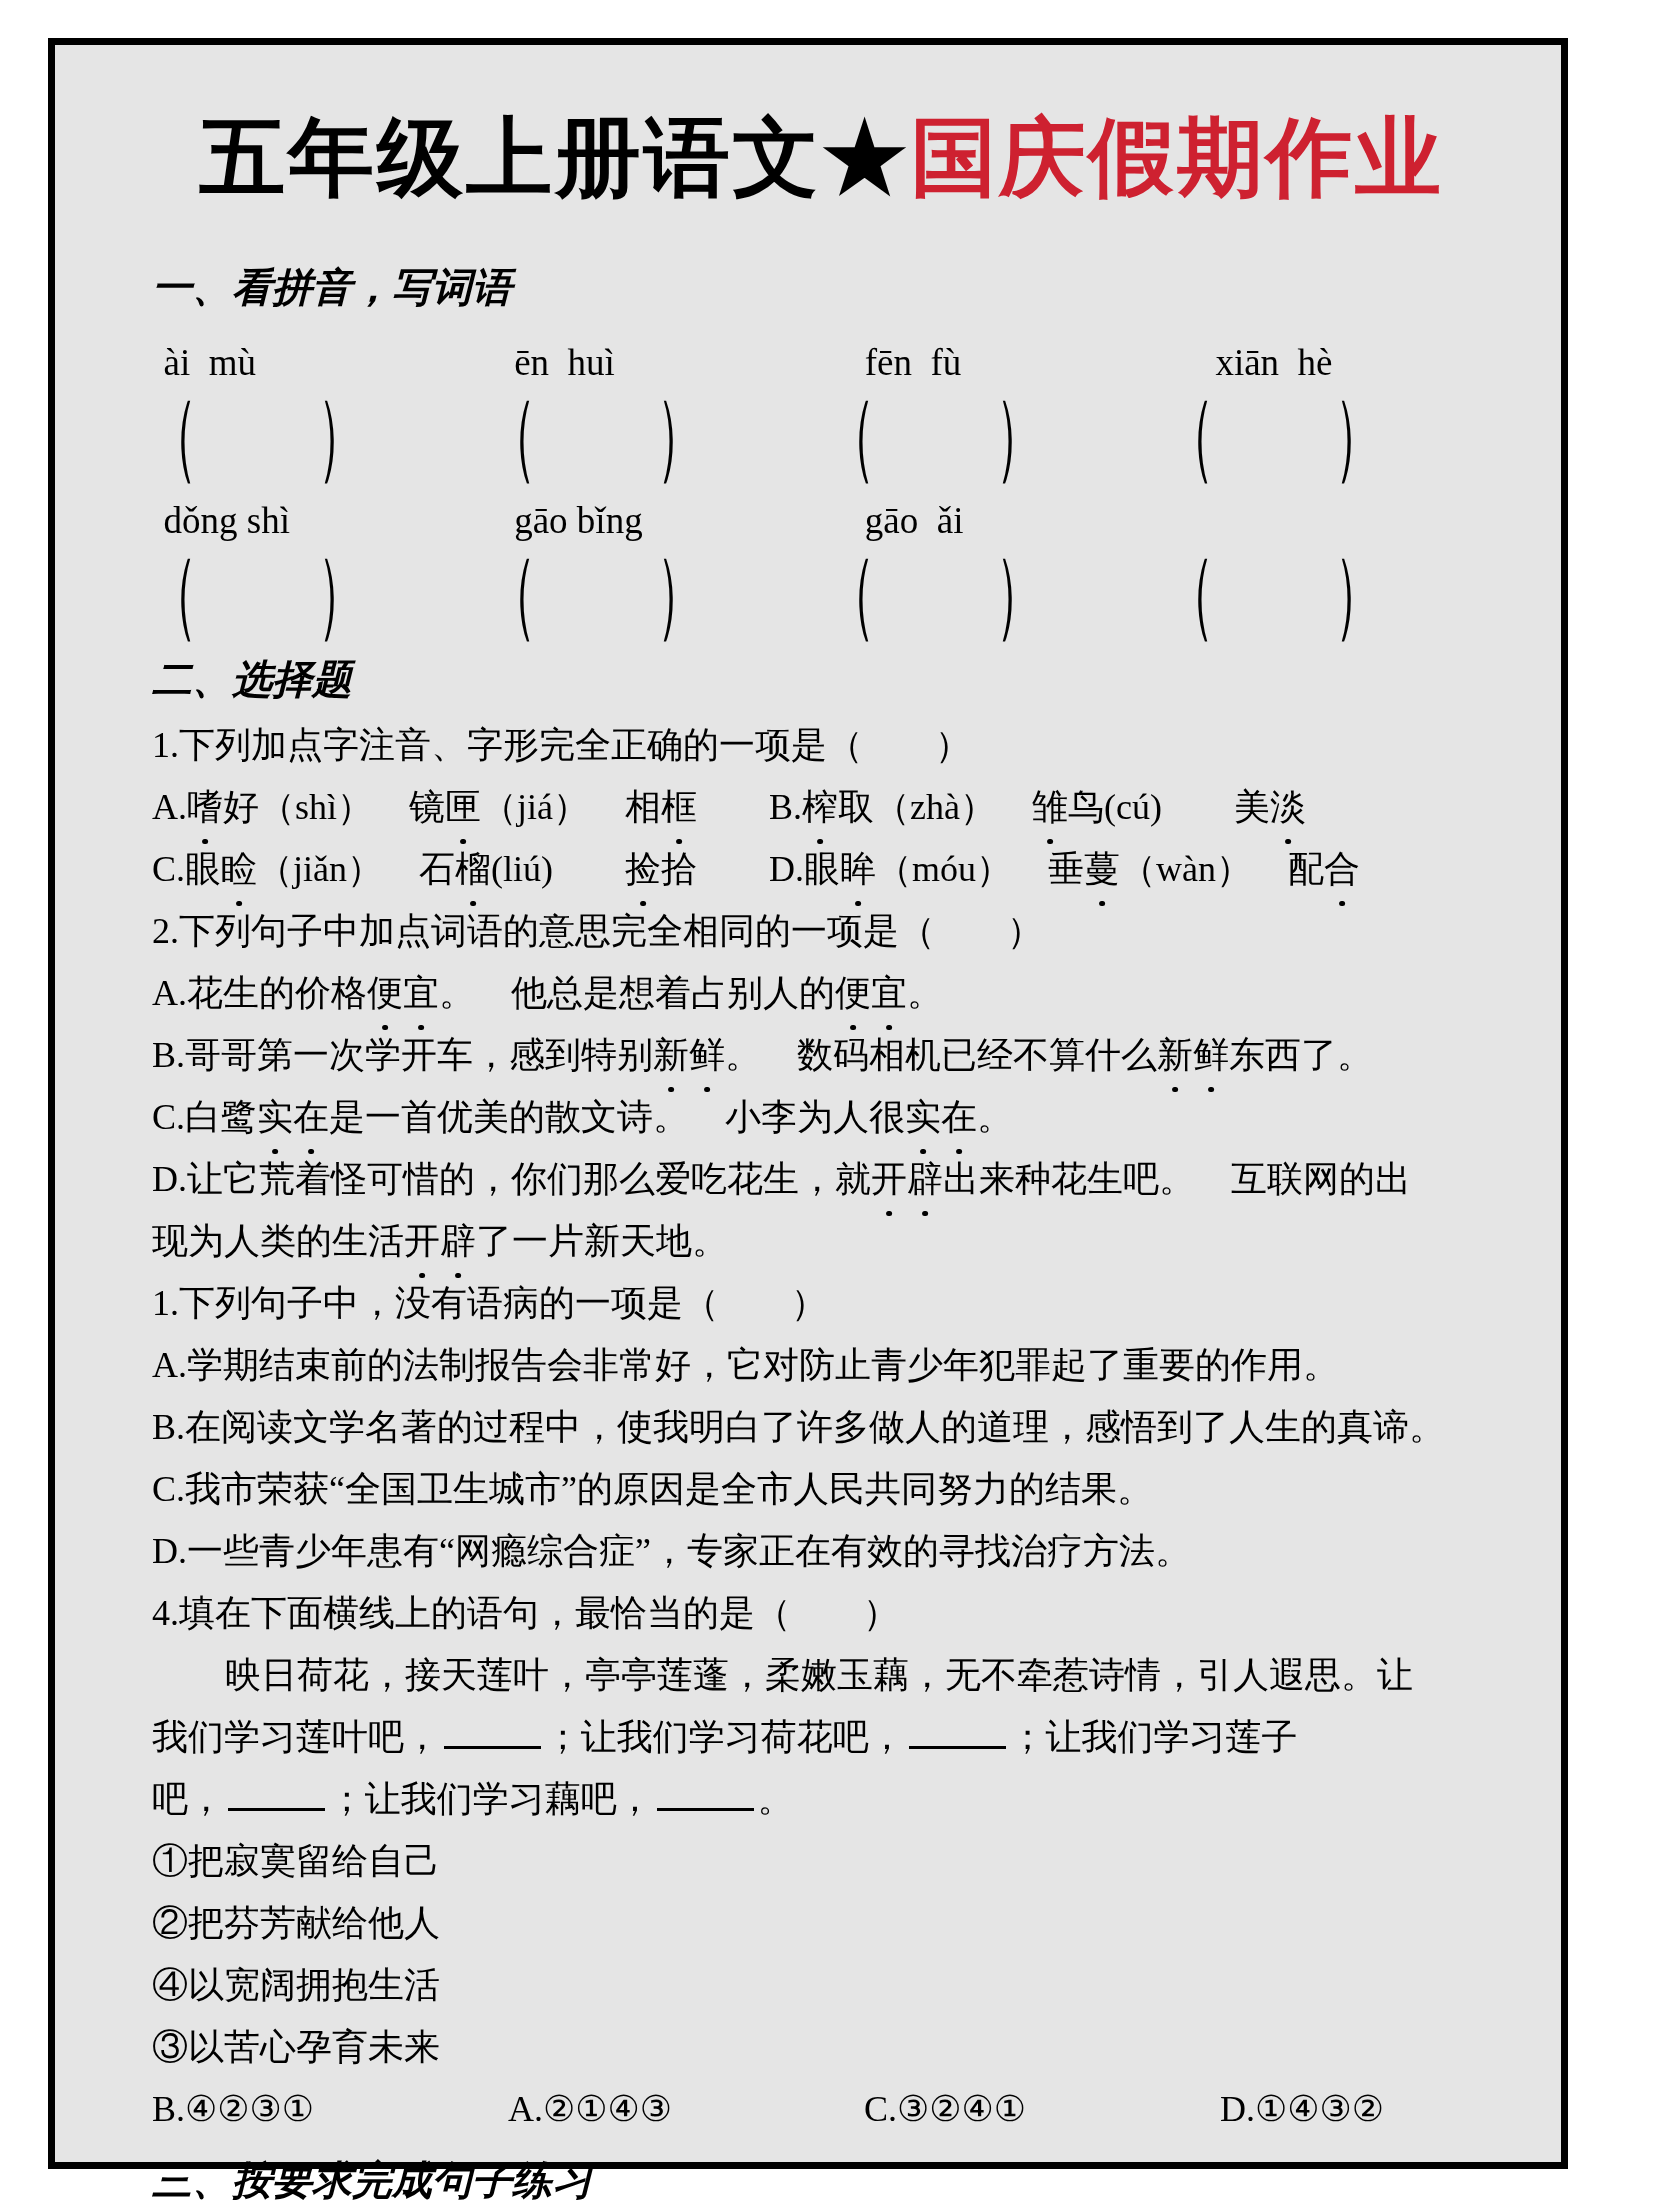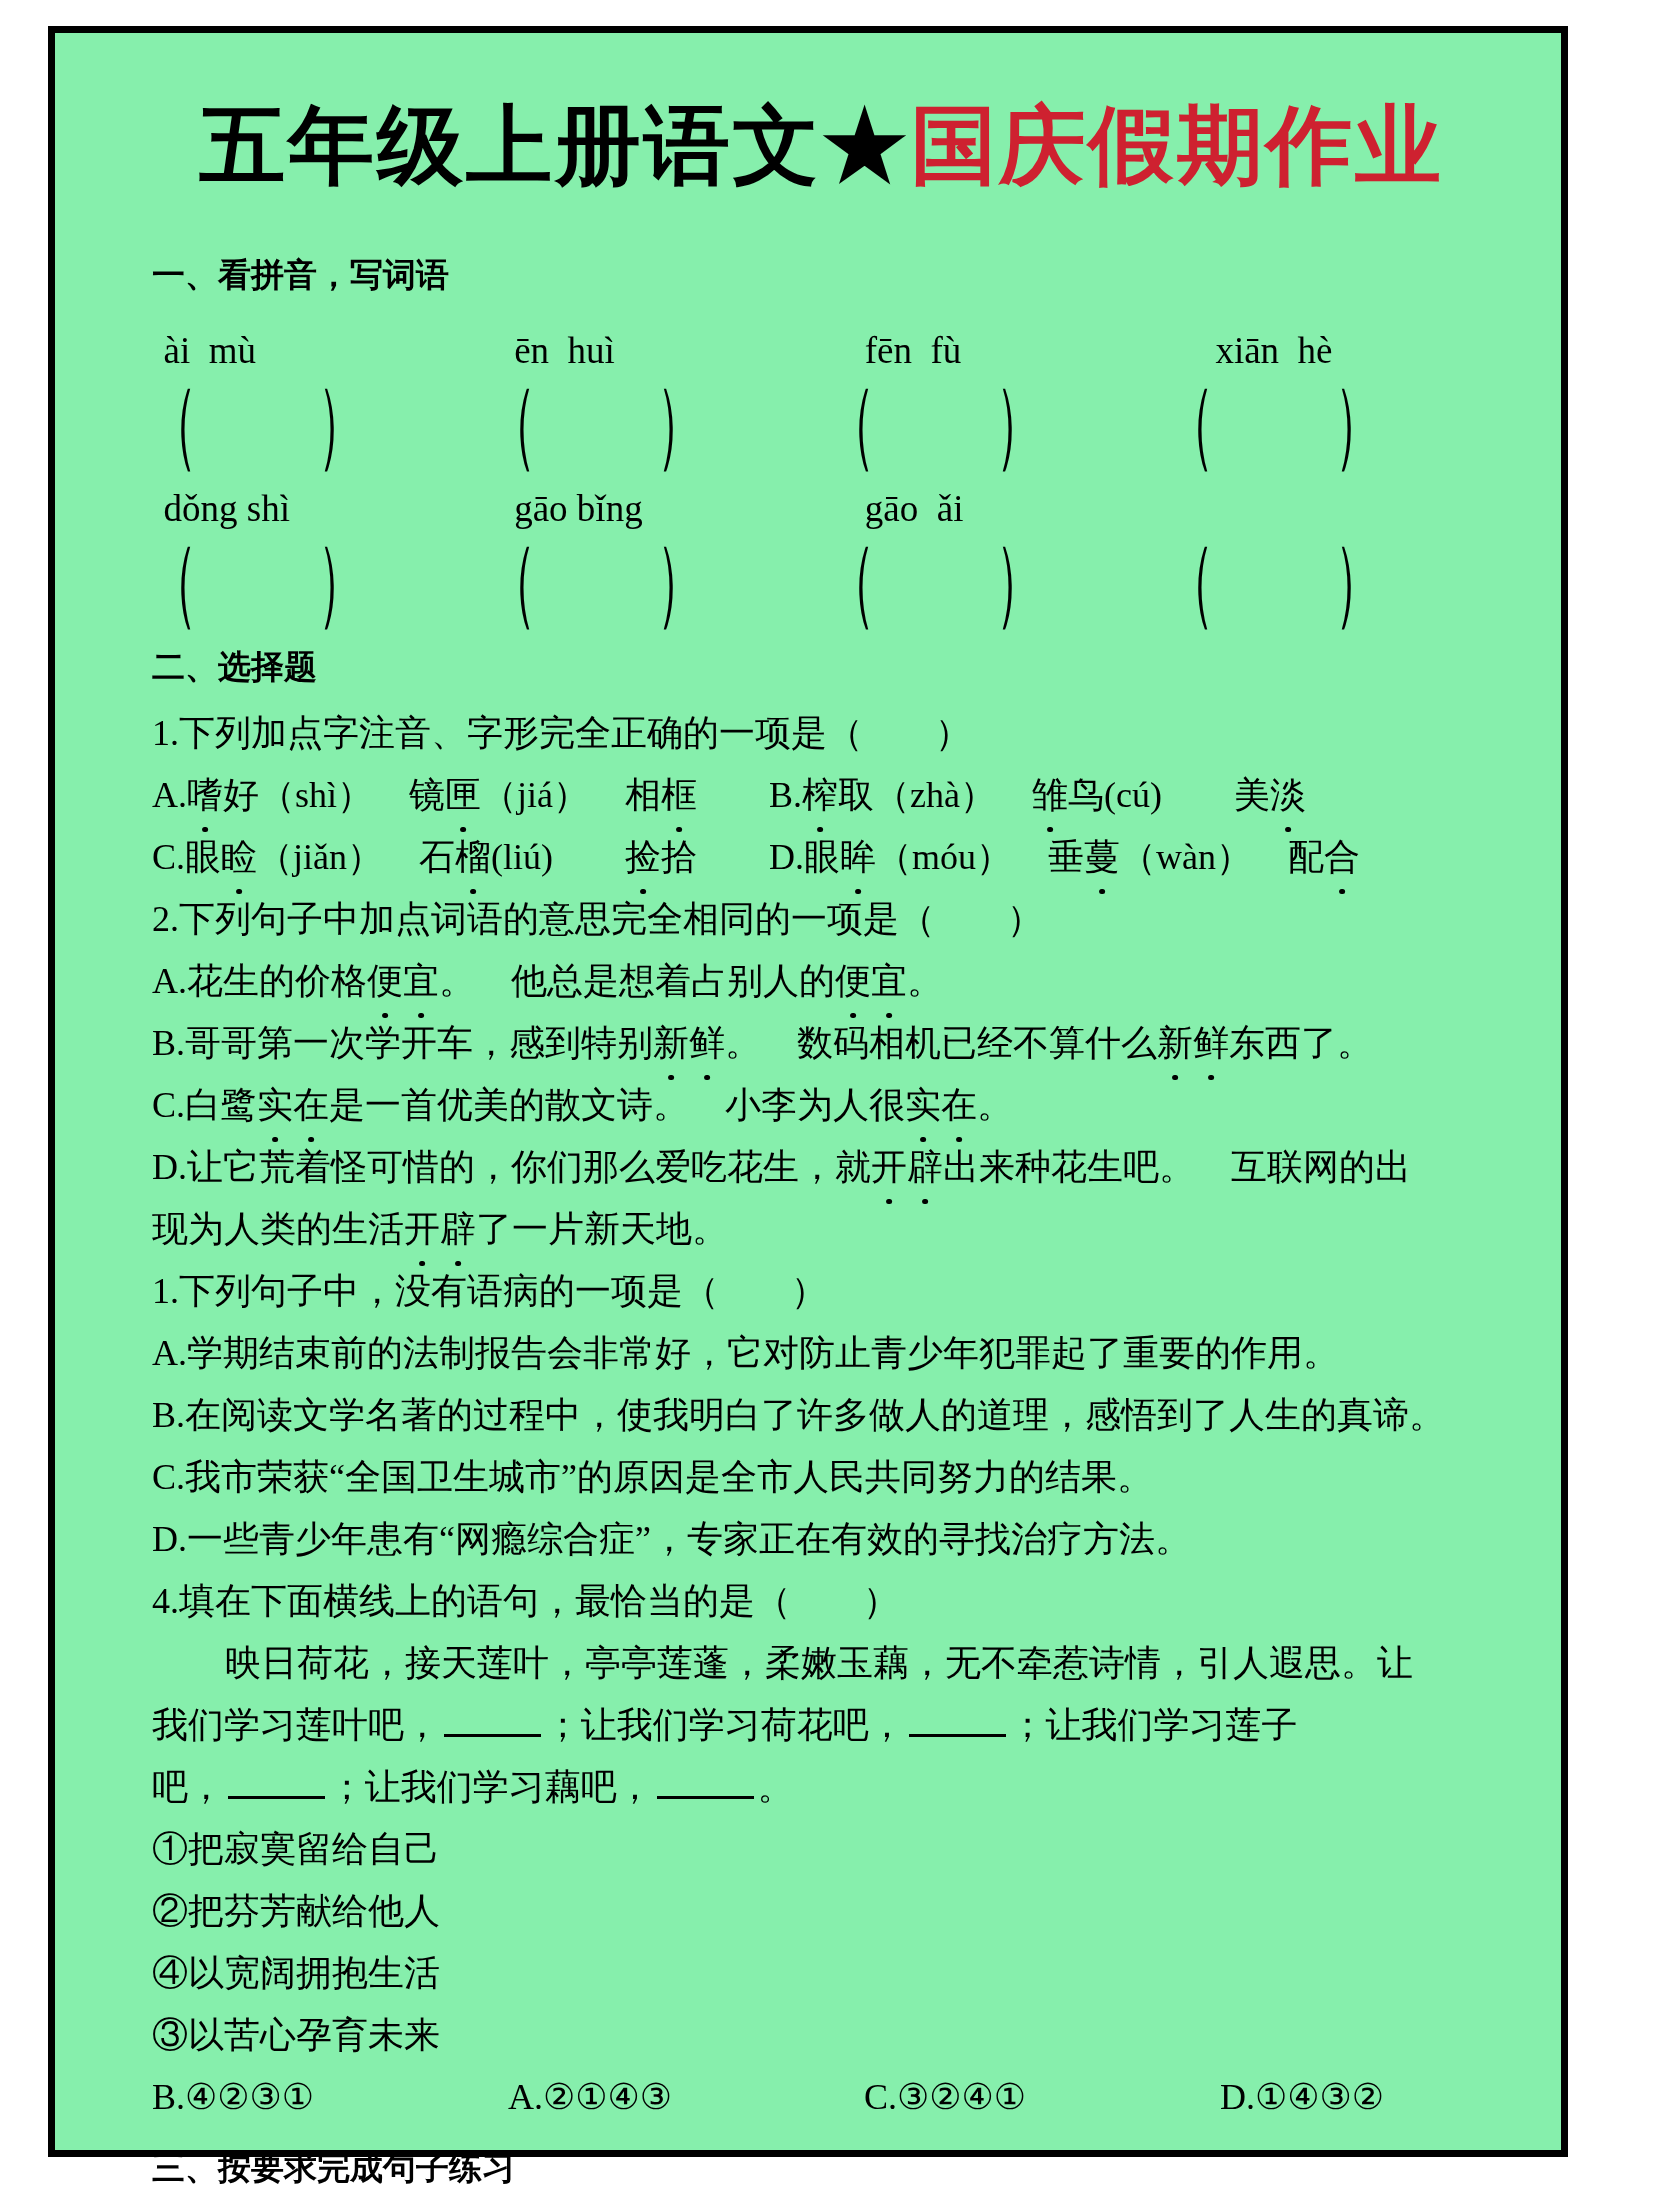--- a/index.html
+++ b/index.html
@@ -5,41 +5,41 @@
   html, body {
     margin: 0; padding: 0;
     width: 1654px; height: 2205px;
     background: #ffffff;
     font-family: "Liberation Serif", "DejaVu Serif", serif;
     color: #000;
     overflow: hidden;
   }
   .frame {
     position: absolute;
-    left: 48px; top: 26px;
+    left: 48px; top: 38px;
     width: 1520px; height: 2131px;
     border: 7.8px solid #000;
     box-sizing: border-box;
-    background: #86efac;
+    background: #e5e5e5;
   }
   .inner { padding: 48px 41px 0 97px; }
 
   .title {
     font-size: 86px;
     font-weight: bold;
     line-height: 121px;
     text-align: center;
     letter-spacing: 2.9px;
     white-space: nowrap;
     margin: 4.8px 0 34px -29px;
   }
   .title .black { color: #000; }
 
   .line { font-size: 36px; line-height: 62px; white-space: pre; }
-  .heading { font-size: 33px; font-weight: bold; line-height: 69px; margin-top: 6.8px; }
+  .heading { font-size: 40px; font-weight: bold; line-height: 69px; margin-top: 6.8px; font-style: italic; }
   .indent { padding-left: 73px; }
 
   .pinyin { display: flex; line-height: 54px; margin-top: 14px; font-size: 37px; }
   .pinyin .pcell { flex: none; width: 339px; padding-left: 11.6px; }
 
   .parens { display: flex; height: 90px; align-items: center; }
   .parcell { flex: none; width: 339px; display: flex; align-items: center; }
   .bigparen { display: inline-block; font-size: 45px; transform: scaleY(2.15); font-weight: 400; }
   .pgap { display: inline-block; width: 121px; }
 

